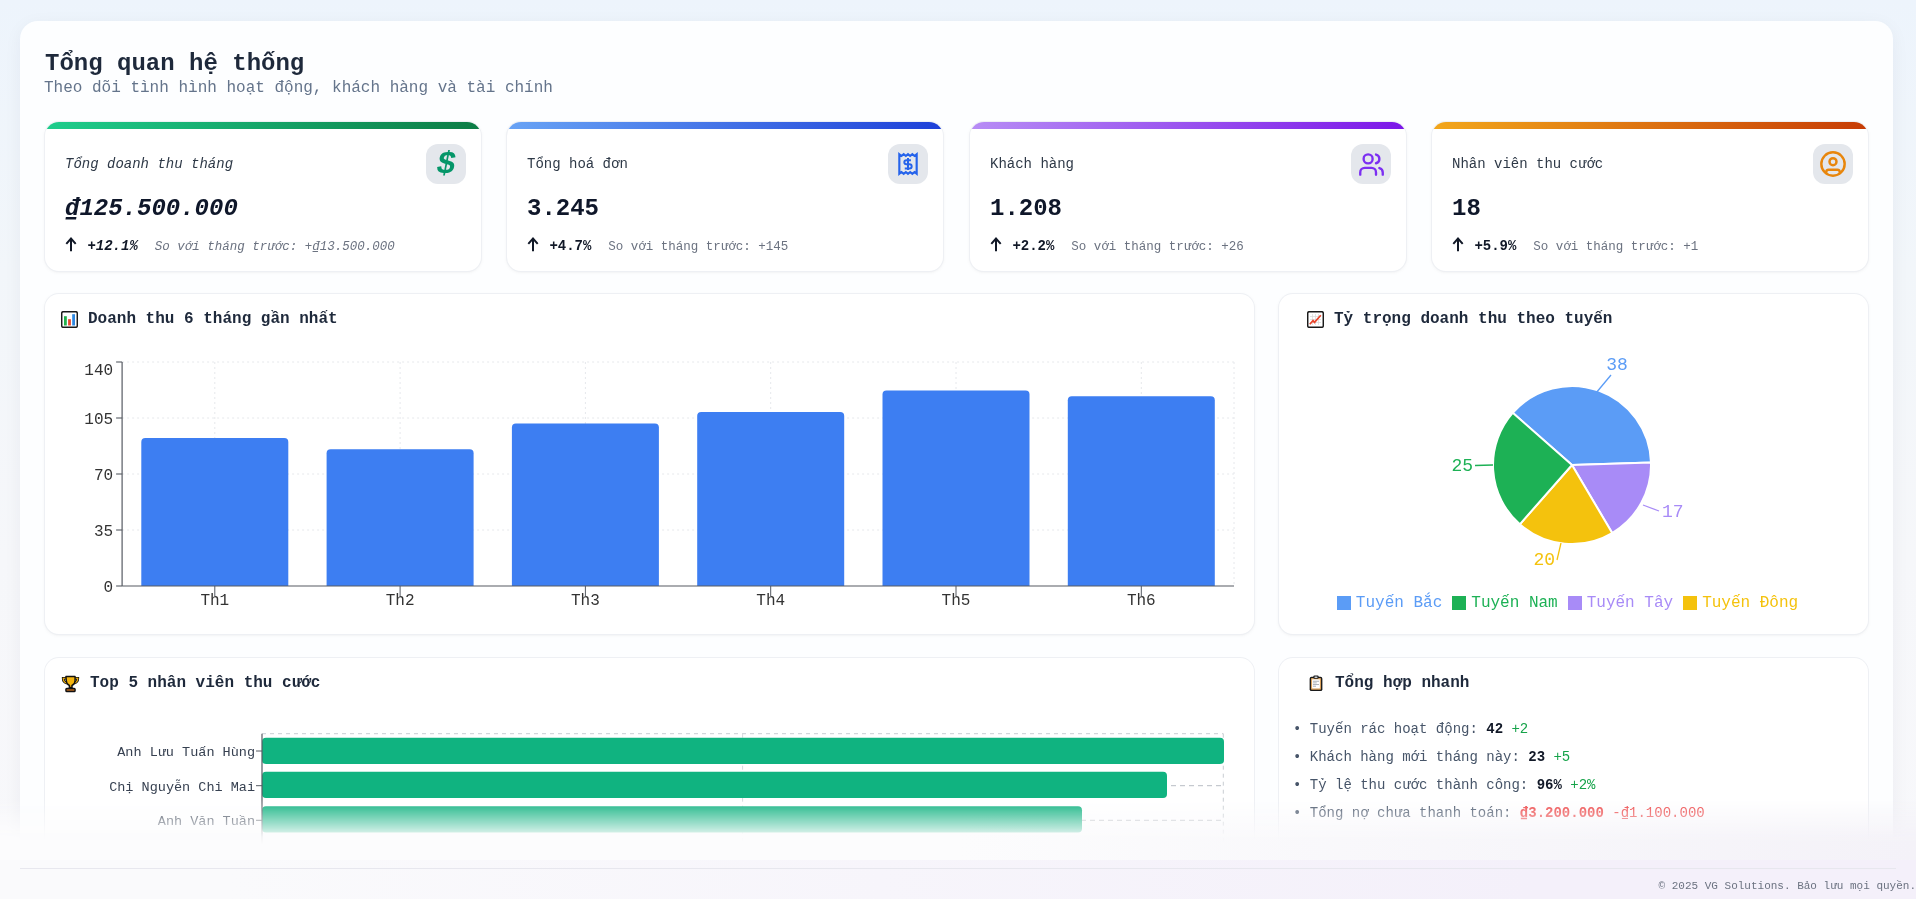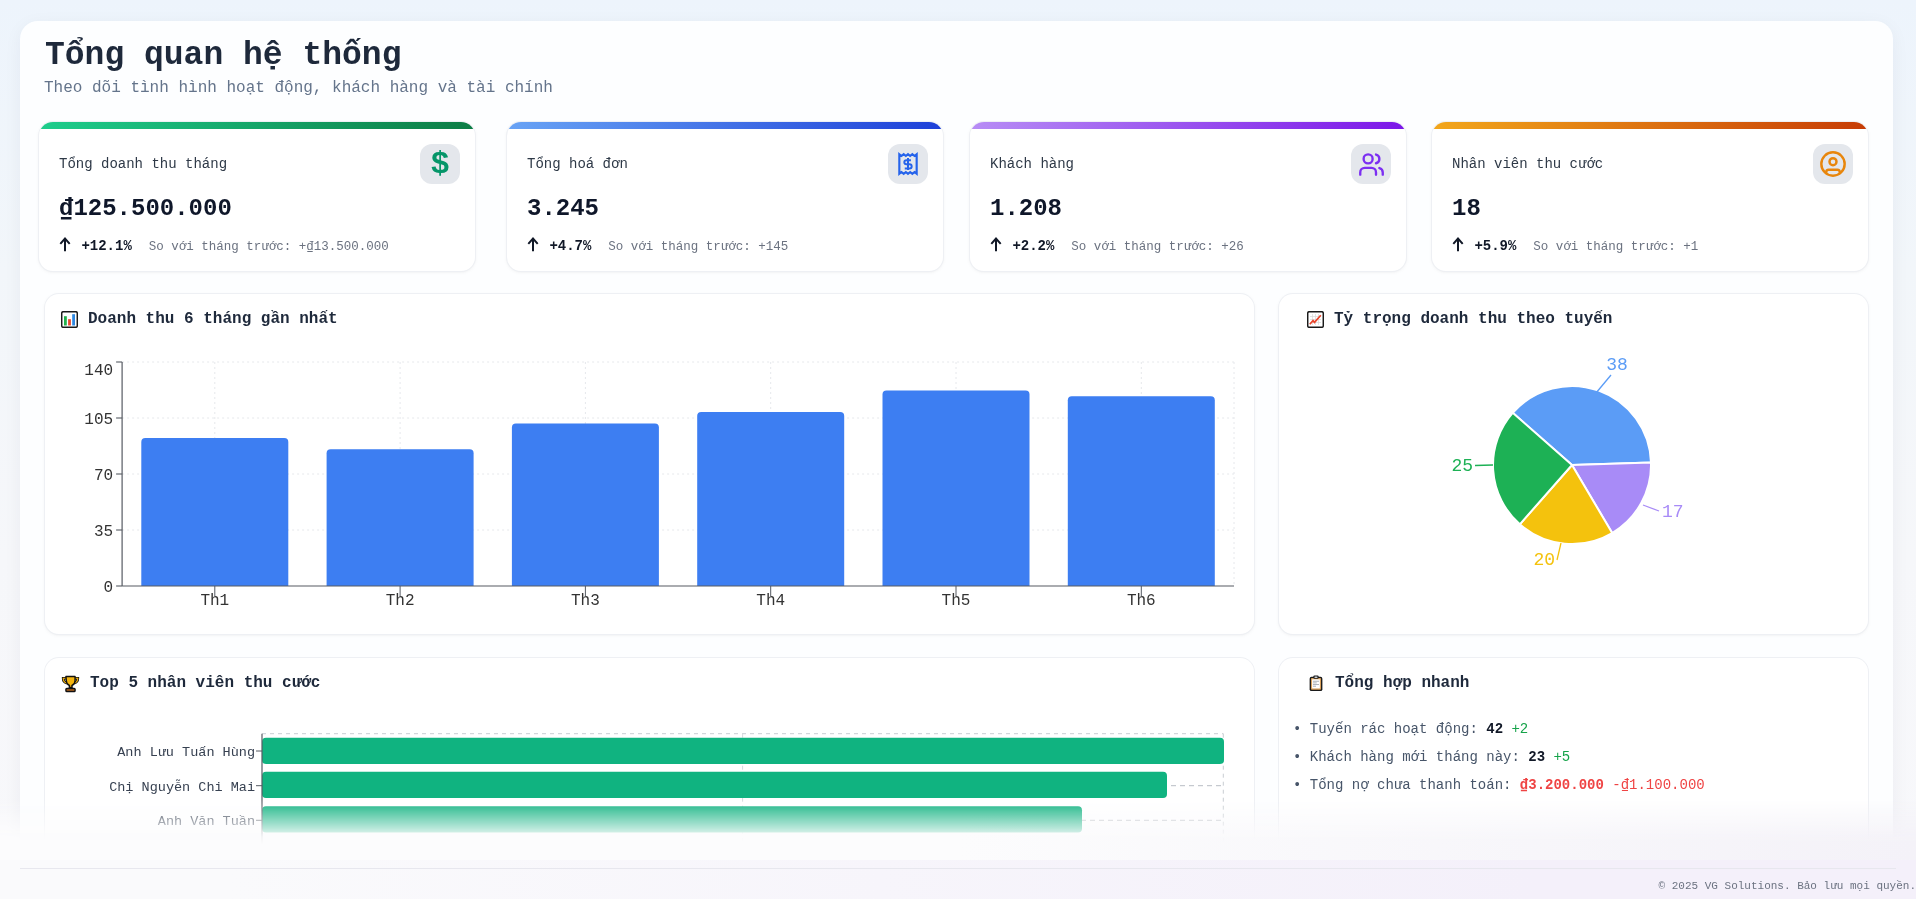--- a/index.html
+++ b/index.html
@@ -10,21 +10,21 @@
     background: linear-gradient(to bottom, #edf4fc 0%, #f2f6fa 30%, #f6f7fa 62%, #f8f8fb 100%);
     position:relative;
   }
   .lav { position:absolute; left:0; top:860px; width:1916px; height:39px;
          background:linear-gradient(to right, #fafafc 12%, #f4f0fa 80%); }
   .container {
     position:absolute; left:20px; top:21px; width:1873px; height:839px;
     background:#fdfeff; border-radius:18px;
     box-shadow:0 4px 18px rgba(30,41,59,.05);
   }
-  h1.title { position:absolute; left:45px; top:42px; font-size:33px; line-height:27px; font-weight:bold; color:#1e293b; }
+  h1.title { position:absolute; left:45px; top:50px; font-size:24px; line-height:27px; font-weight:bold; color:#1e293b; }
   .subtitle { position:absolute; left:44px; top:79px; font-size:16px; line-height:19px; color:#64748b; }
 
   .card { position:absolute; background:#fff; border-radius:14px; box-shadow:0 0 0 1px #eef0f4, 0 1px 4px rgba(16,24,40,.06), 0 1px 2px rgba(16,24,40,.04); }
   .stat { top:122px; width:436px; height:149px; overflow:hidden; }
   .stat .bar { position:absolute; left:0; top:0; width:100%; height:7px; }
   .stat .lbl { position:absolute; left:20px; top:34px; font-size:14px; line-height:16px; color:#2e3947; }
   .stat .ic  { position:absolute; right:15px; top:22px; width:40px; height:40px; border-radius:12px; background:#e4e7ec; display:flex; align-items:center; justify-content:center; }
   .stat .num { position:absolute; left:20px; top:74px; font-size:24px; line-height:26px; font-weight:bold; color:#0f172a; }
   .stat .sub { position:absolute; left:20px; top:115px; height:19px; font-size:14px; line-height:19px; font-weight:bold; color:#111827; white-space:nowrap; }
   .stat .sub .arr { vertical-align:-2px; margin-right:2px; }
@@ -60,21 +60,21 @@
     position:absolute; left:0; top:874px; width:1916px; height:25px;
     text-align:right; font-size:11px; color:#6b7280; line-height:25px;
   }
 </style>
 </head>
 <body>
 <div class="container"></div>
 <h1 class="title">Tổng quan hệ thống</h1>
 <div class="subtitle">Theo dõi tình hình hoạt động, khách hàng và tài chính</div>
 
-<div class="card stat" style="left:39px;">
+<div class="card stat" style="left:45px;font-style:italic;">
   <div class="bar" style="background:linear-gradient(90deg,#1ecd8c,#0c7c45);"></div>
   <div class="lbl">Tổng doanh thu tháng</div>
   <div class="ic">
       <span style="font-size:32px;font-weight:bold;color:#059669;">$</span>
     </div>
   <div class="num">₫125.500.000</div>
   <div class="sub"><svg class="arr" width="12" height="15" viewBox="0 0 12 15">
         <path d="M6 14.2V2.4M1.3 6.8 6 1.6 10.7 6.8" stroke="#111827" stroke-width="2" fill="none"></path>
       </svg> +12.1%&nbsp; <span class="grey">So với tháng trước: +₫13.500.000</span></div>
 </div>
@@ -191,20 +191,26 @@
       <path d="M293 169 L240.8 228.3 A79 79 0 0 1 233.7 116.8 Z" fill="#1db155" stroke="#fff" stroke-width="2" stroke-linejoin="round"></path>
       <line x1="317" y1="97" x2="332" y2="79" stroke="#5b9cf6" stroke-width="1.3"></line>
       <text x="338" y="74" text-anchor="middle" font-size="18" fill="#5b9cf6">38</text>
       <line x1="196" y1="169.5" x2="214" y2="169" stroke="#1db155" stroke-width="1.3"></line>
       <text x="194" y="175" text-anchor="end" font-size="18" fill="#1db155">25</text>
       <line x1="364" y1="209" x2="380" y2="215" stroke="#a88bf7" stroke-width="1.3"></line>
       <text x="383" y="221" font-size="18" fill="#a88bf7">17</text>
       <line x1="282" y1="247" x2="278" y2="264" stroke="#f4c20d" stroke-width="1.3"></line>
       <text x="276" y="269" text-anchor="end" font-size="18" fill="#f4c20d">20</text>
     </svg>
+  <div class="legend">
+    <span style="color:#5b9cf6;"><i style="background:#5b9cf6;"></i>Tuyến Bắc</span>
+    <span style="color:#1db155;"><i style="background:#1db155;"></i>Tuyến Nam</span>
+    <span style="color:#a88bf7;"><i style="background:#a88bf7;"></i>Tuyến Tây</span>
+    <span style="color:#f4c20d;"><i style="background:#f4c20d;"></i>Tuyến Đông</span>
+  </div>
 </div>
 
 <div class="card row3 c-left">
   <h2><svg width="19" height="19" viewBox="0 0 20 20">
         <path d="M5.5 4.5 H2.3 C2.3 7.3 3.7 9 6.2 9.6" fill="none" stroke="#111" stroke-width="2.8"></path>
         <path d="M14.5 4.5 H17.7 C17.7 7.3 16.3 9 13.8 9.6" fill="none" stroke="#111" stroke-width="2.8"></path>
         <path d="M5.5 4.5 H2.3 C2.3 7.3 3.7 9 6.2 9.6" fill="none" stroke="#f5b50e" stroke-width="1.1"></path>
         <path d="M14.5 4.5 H17.7 C17.7 7.3 16.3 9 13.8 9.6" fill="none" stroke="#f5b50e" stroke-width="1.1"></path>
         <path d="M5.2 2.6 h9.6 v4.6 a4.8 5.2 0 0 1 -3.3 4.9 l.2 2.2 h-3 l.2 -2.2 a4.8 5.2 0 0 1 -3.3 -4.9 z" fill="#f5b50e" stroke="#111" stroke-width="1.5" stroke-linejoin="round"></path>
         <rect x="5.2" y="15.2" width="9.6" height="3.2" rx="0.9" fill="#b5651d" stroke="#111" stroke-width="1.5"></rect>
@@ -236,20 +242,21 @@
         <rect x="5.3" y="4.8" width="13.4" height="15.4" rx="1.2" fill="#d9a05b"></rect>
         <rect x="6.8" y="6.4" width="10.4" height="12.2" fill="#fff"></rect>
         <rect x="8.5" y="1.4" width="7" height="4.4" rx="1.4" fill="#1a1a1a"></rect>
         <rect x="9.9" y="2.6" width="4.2" height="2" rx="0.8" fill="#c9ced6"></rect>
         <path d="M8 9h8M8 11.2h5M8 13.4h8M8 15.6h4" stroke="#9aa1ab" stroke-width="1.1"></path>
       </svg>
   Tổng hợp nhanh</h2>
   <div class="qlist">
     <div>• Tuyến rác hoạt động: <b>42</b> <span class="g">+2</span></div>
     <div>• Khách hàng mới tháng này: <b>23</b> <span class="g">+5</span></div>
+    <div>• Tỷ lệ thu cước thành công: <b>96%</b> <span class="g">+2%</span></div>
     <div>• Tổng nợ chưa thanh toán: <span class="r">₫3.200.000</span> <span class="r2">-₫1.100.000</span></div>
   </div>
 </div>
 
 <div class="fade"></div>
 <div class="lav"></div>
 <div class="divider"></div>
 <div class="footer">© 2025 VG Solutions. Bảo lưu mọi quyền.</div>
 
 </body></html>

